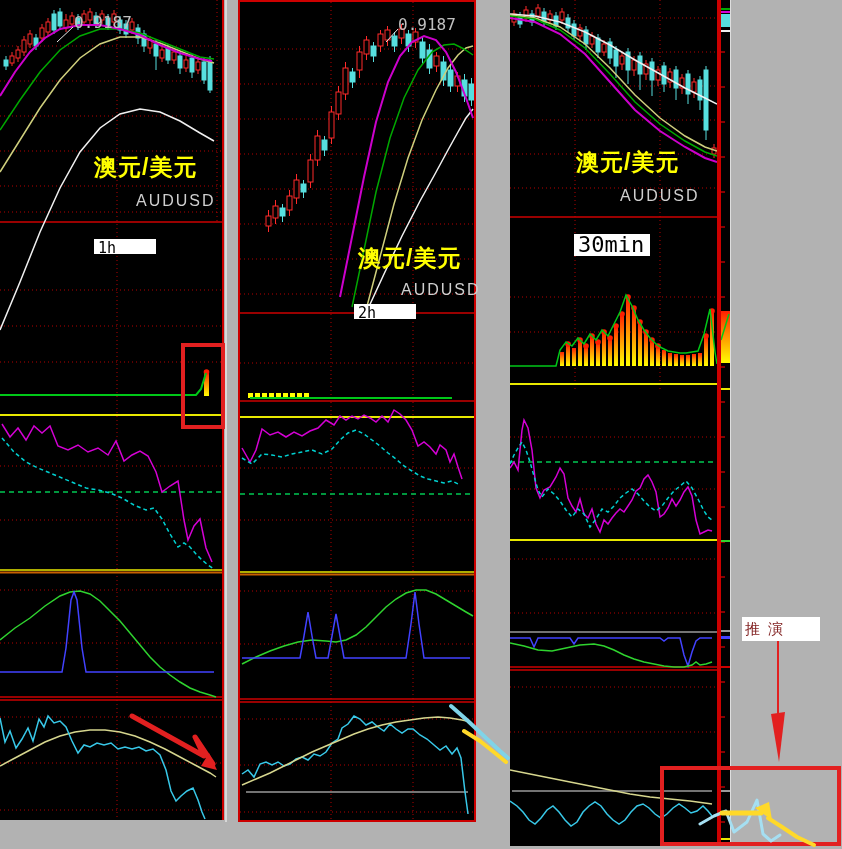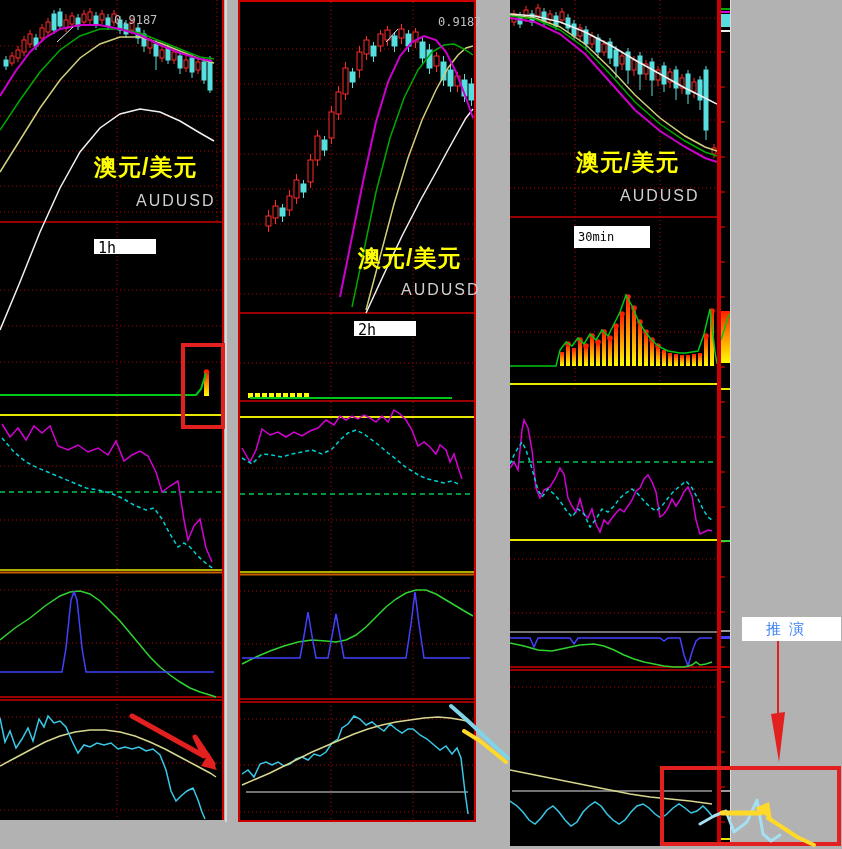--- a/index.html
+++ b/index.html
@@ -10,28 +10,28 @@
   .p1{left:0;top:0;width:222px;height:820px;border-right:2px solid #cc0000;}
   .p2{left:238px;top:0;width:234px;height:818px;border:2px solid #cc0000;}
   .p3{left:510px;top:0;width:207px;height:846px;border-right:2px solid #cc0000;}
   .p4{left:719px;top:0;width:9px;height:843px;border-left:2px solid #cc0000;border-right:1px solid #dedede;}
   .vline{position:absolute;background:#d8d8d8;}
   .v1{left:225px;top:0;width:2px;height:822px;}
   .sym-cn{position:absolute;color:#ffff00;font-size:23px;font-weight:bold;letter-spacing:1px;white-space:nowrap;}
   .sym{position:absolute;color:#cfcfcf;font-size:16px;letter-spacing:2px;white-space:nowrap;margin-left:37px;}
   .tf{position:absolute;background:#ffffff;color:#000;font-family:"DejaVu Sans Mono",monospace;
       font-size:15px;height:15px;line-height:19px;padding-left:4px;white-space:nowrap;}
-  .p3 .tf{height:22px;line-height:22px;font-size:12px;}
-  .price{position:absolute;color:#c0c0c0;font-family:"DejaVu Sans Mono",monospace;font-size:12px;white-space:nowrap;margin-left:40px;}
+  .p3 .tf{height:22px;line-height:22px;font-size:22px;margin-top:8px;}
+  .price{position:absolute;color:#c0c0c0;font-family:"DejaVu Sans Mono",monospace;font-size:16px;white-space:nowrap;}
   .p1 .sym-cn{left:94px;top:152px}   .p1 .sym{left:99px;top:192px}   .p1 .tf{left:94px;top:239px;width:58px}  .p1 .price{left:74px;top:13px}
-  .p2 .sym-cn{left:118px;top:241px}  .p2 .sym{left:124px;top:279px}  .p2 .tf{left:114px;top:319px;width:58px} .p2 .price{left:158px;top:13px}
+  .p2 .sym-cn{left:118px;top:241px}  .p2 .sym{left:124px;top:279px}  .p2 .tf{left:114px;top:302px;width:58px} .p2 .price{left:158px;top:13px}
   .p3 .sym-cn{left:66px;top:147px}   .p3 .sym{left:73px;top:187px}   .p3 .tf{left:64px;top:226px;width:72px}
   .overlay{position:absolute;left:0;top:0;pointer-events:none;}
-  .deduction{position:absolute;background:#ffffff;color:#3b82f6;font-size:15px;letter-spacing:8px;
-             padding-left:24px;overflow:hidden;white-space:nowrap;}
+  .deduction{position:absolute;background:#ffffff;color:#7f1d1d;font-size:15px;letter-spacing:8px;
+             padding-left:3px;overflow:hidden;white-space:nowrap;}
 </style>
 </head>
 <body>
 
 <div class="stage">
   <div class="vline v1"></div>
 
   <div class="panel p1">
     <svg class="panel-svg" width="222" height="820">
         <defs>

